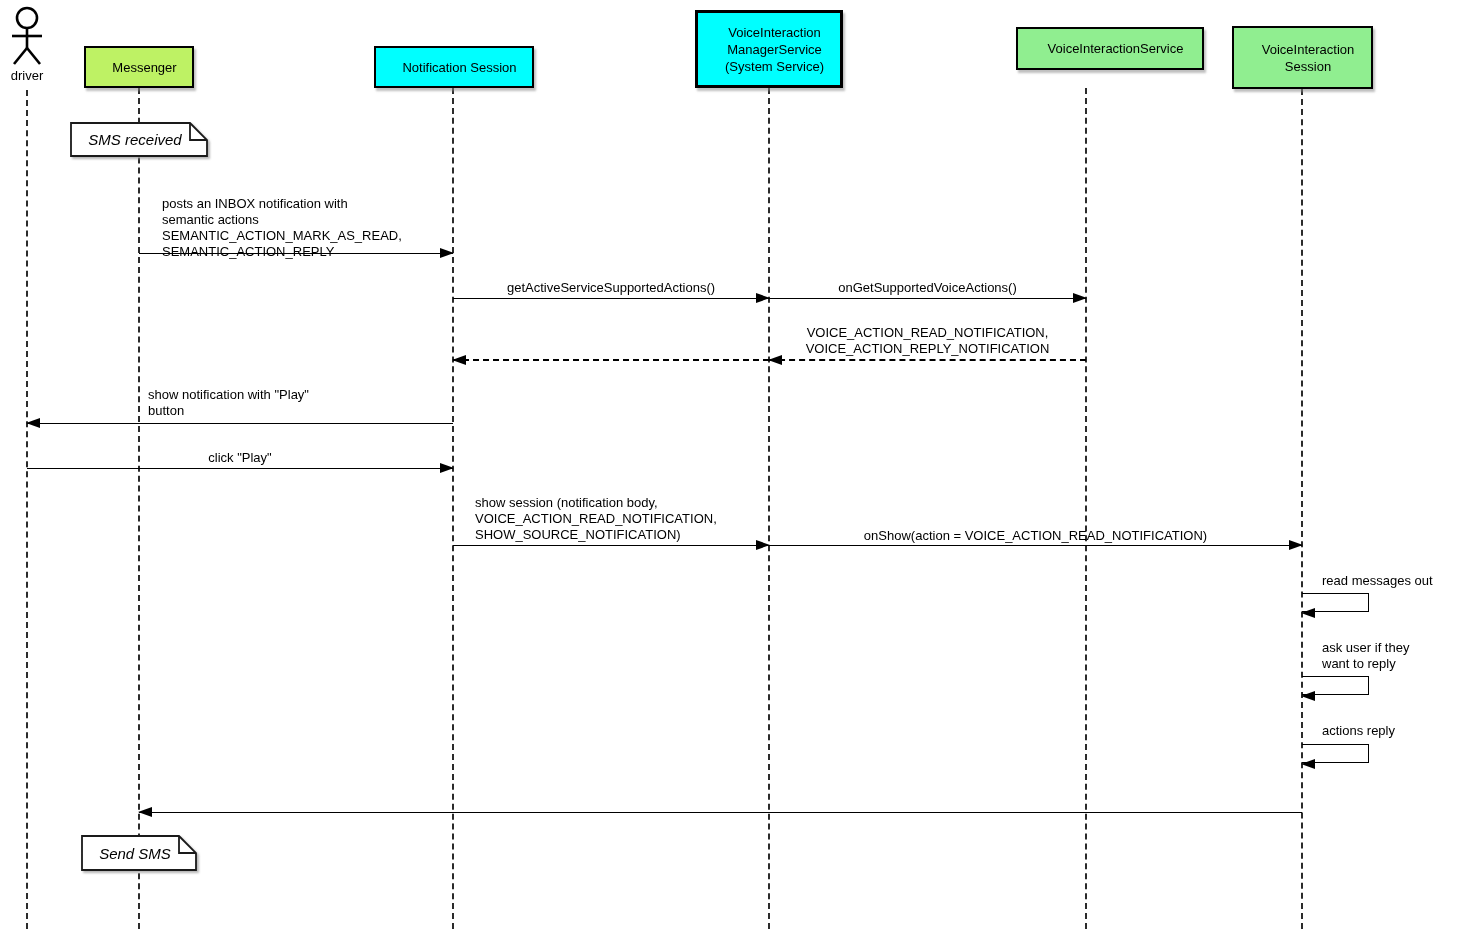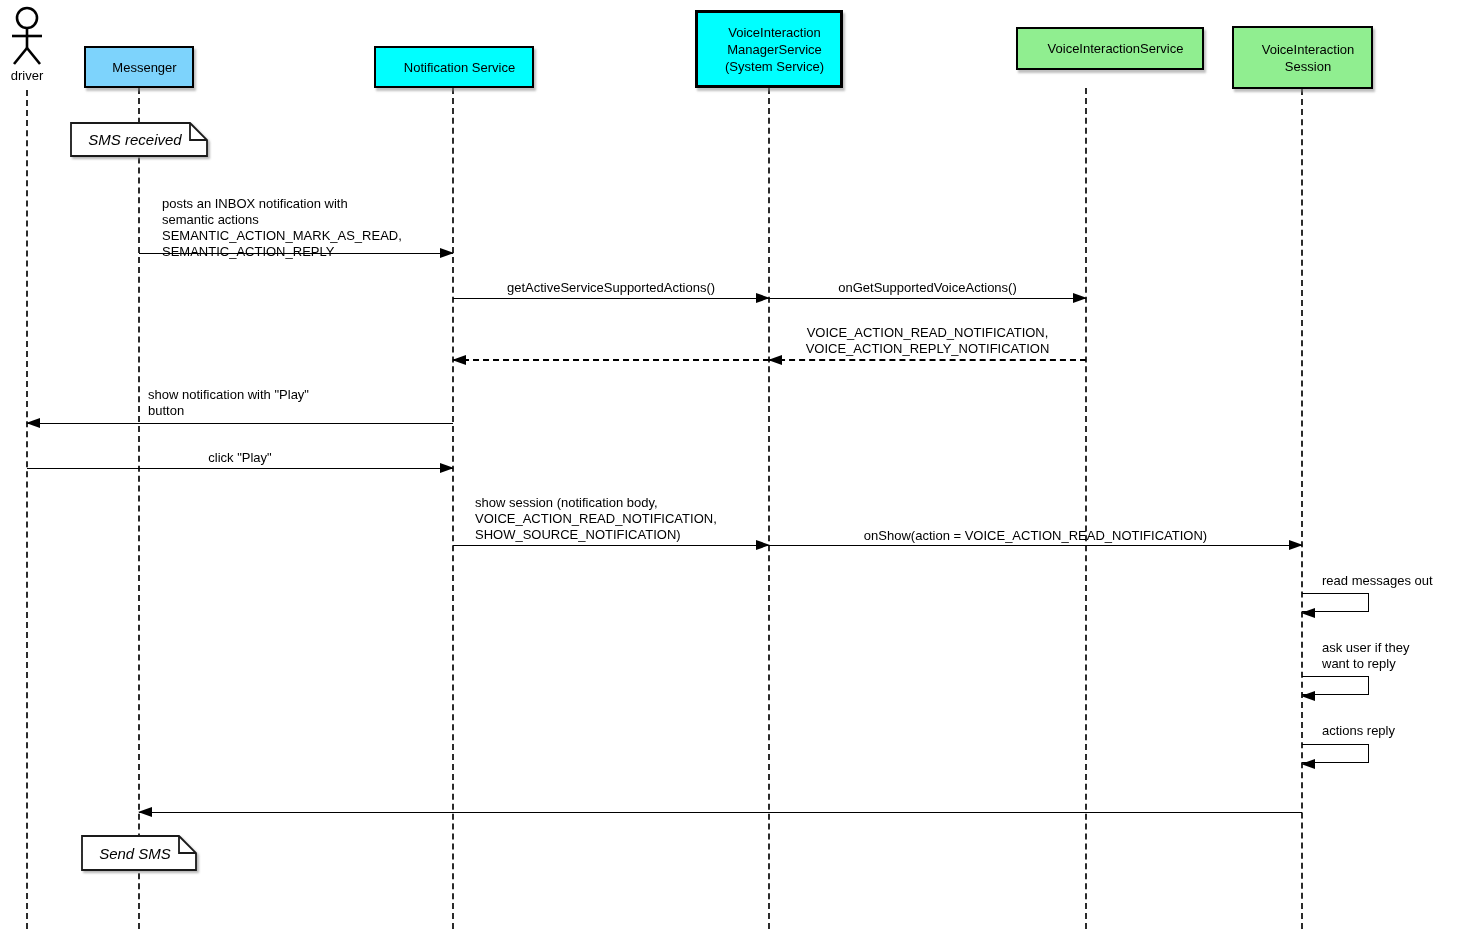--- a/index.html
+++ b/index.html
@@ -43,22 +43,22 @@
 
   <svg style="position:absolute;left:5px;top:4px;" width="44" height="62" viewBox="0 0 44 62">
     <circle cx="22" cy="14" r="10" fill="#ffffff" stroke="#000" stroke-width="2.6"></circle>
     <line x1="22" y1="24" x2="22" y2="44" stroke="#000" stroke-width="2.6"></line>
     <line x1="7" y1="32" x2="37" y2="32" stroke="#000" stroke-width="2.6"></line>
     <line x1="22" y1="44" x2="9" y2="60" stroke="#000" stroke-width="2.6"></line>
     <line x1="22" y1="44" x2="35" y2="60" stroke="#000" stroke-width="2.6"></line>
   </svg>
   <div class="actor-label" style="left:0px;top:68px;width:54px;">driver</div>
 
-  <div class="participant" style="left: 84px; top: 46px; width: 110px; height: 42px; background-color: #7dd3fc;">Messenger</div>
-  <div class="participant" style="left: 374px; top: 46px; width: 160px; height: 42px; background-color: rgb(0, 255, 255);">Notification Service</div>
+  <div class="participant" style="left: 84px; top: 46px; width: 110px; height: 42px; background-color: #bef264;">Messenger</div>
+  <div class="participant" style="left: 374px; top: 46px; width: 160px; height: 42px; background-color: rgb(0, 255, 255);">Notification Session</div>
   <div class="participant thick" style="left: 695px; top: 10px; width: 148px; height: 78px; background-color: rgb(0, 255, 255);">VoiceInteraction
 ManagerService
 (System Service)</div>
   <div class="participant" style="left: 992px; top: 27px; width: 188px; height: 43px; background-color: rgb(144, 238, 144); margin-left: 24px;">VoiceInteractionService</div>
   <div class="participant" style="left: 1232px; top: 26px; width: 141px; height: 63px; background-color: rgb(144, 238, 144);">VoiceInteraction
 Session</div>
 
   <div class="msg-label" style="left:162px;top:196px;width:300px;">posts an INBOX notification with
 semantic actions
 SEMANTIC_ACTION_MARK_AS_READ,

